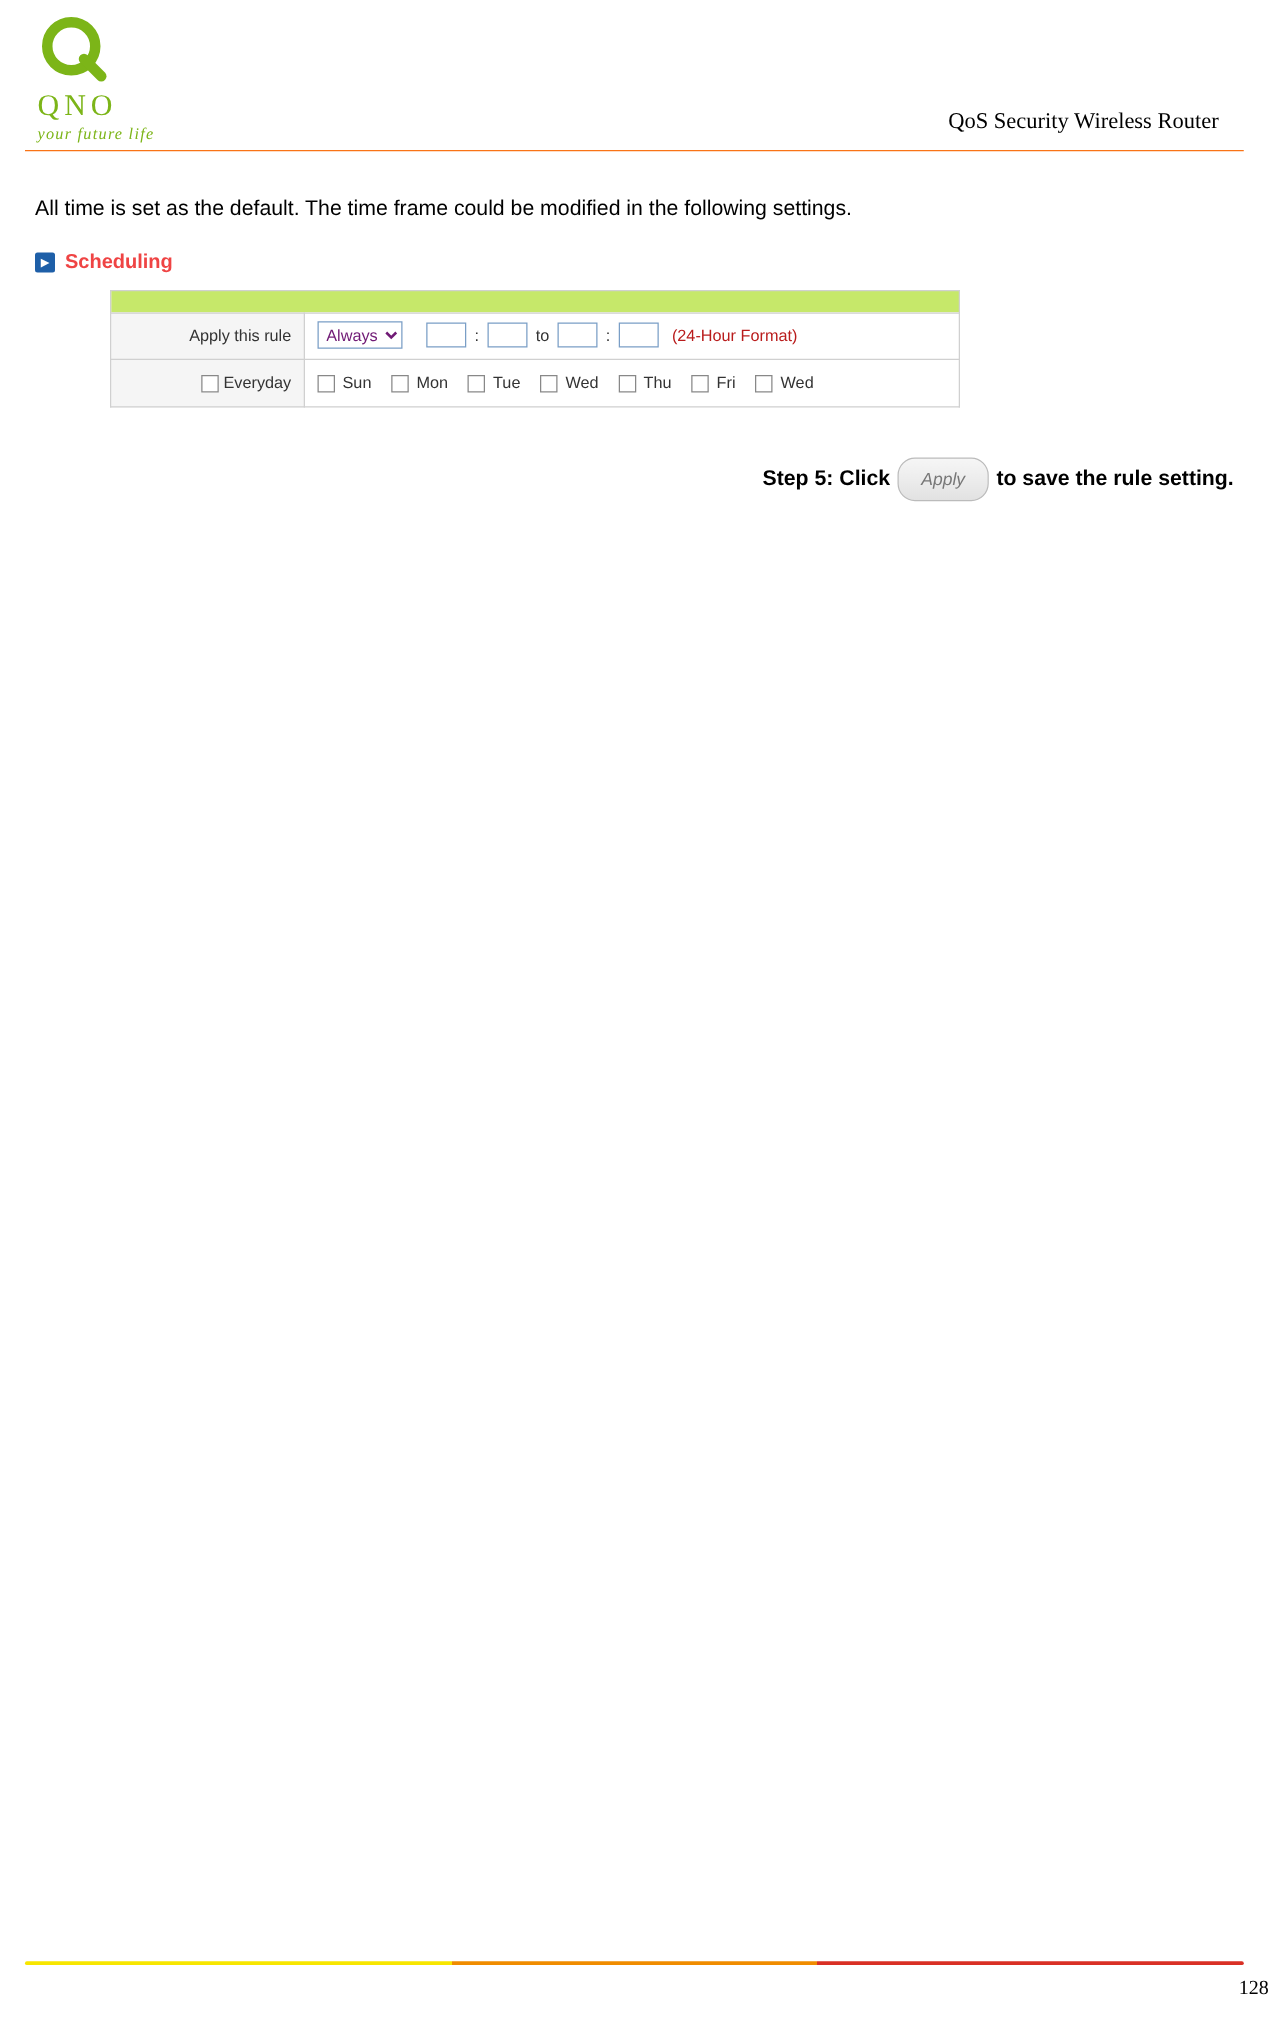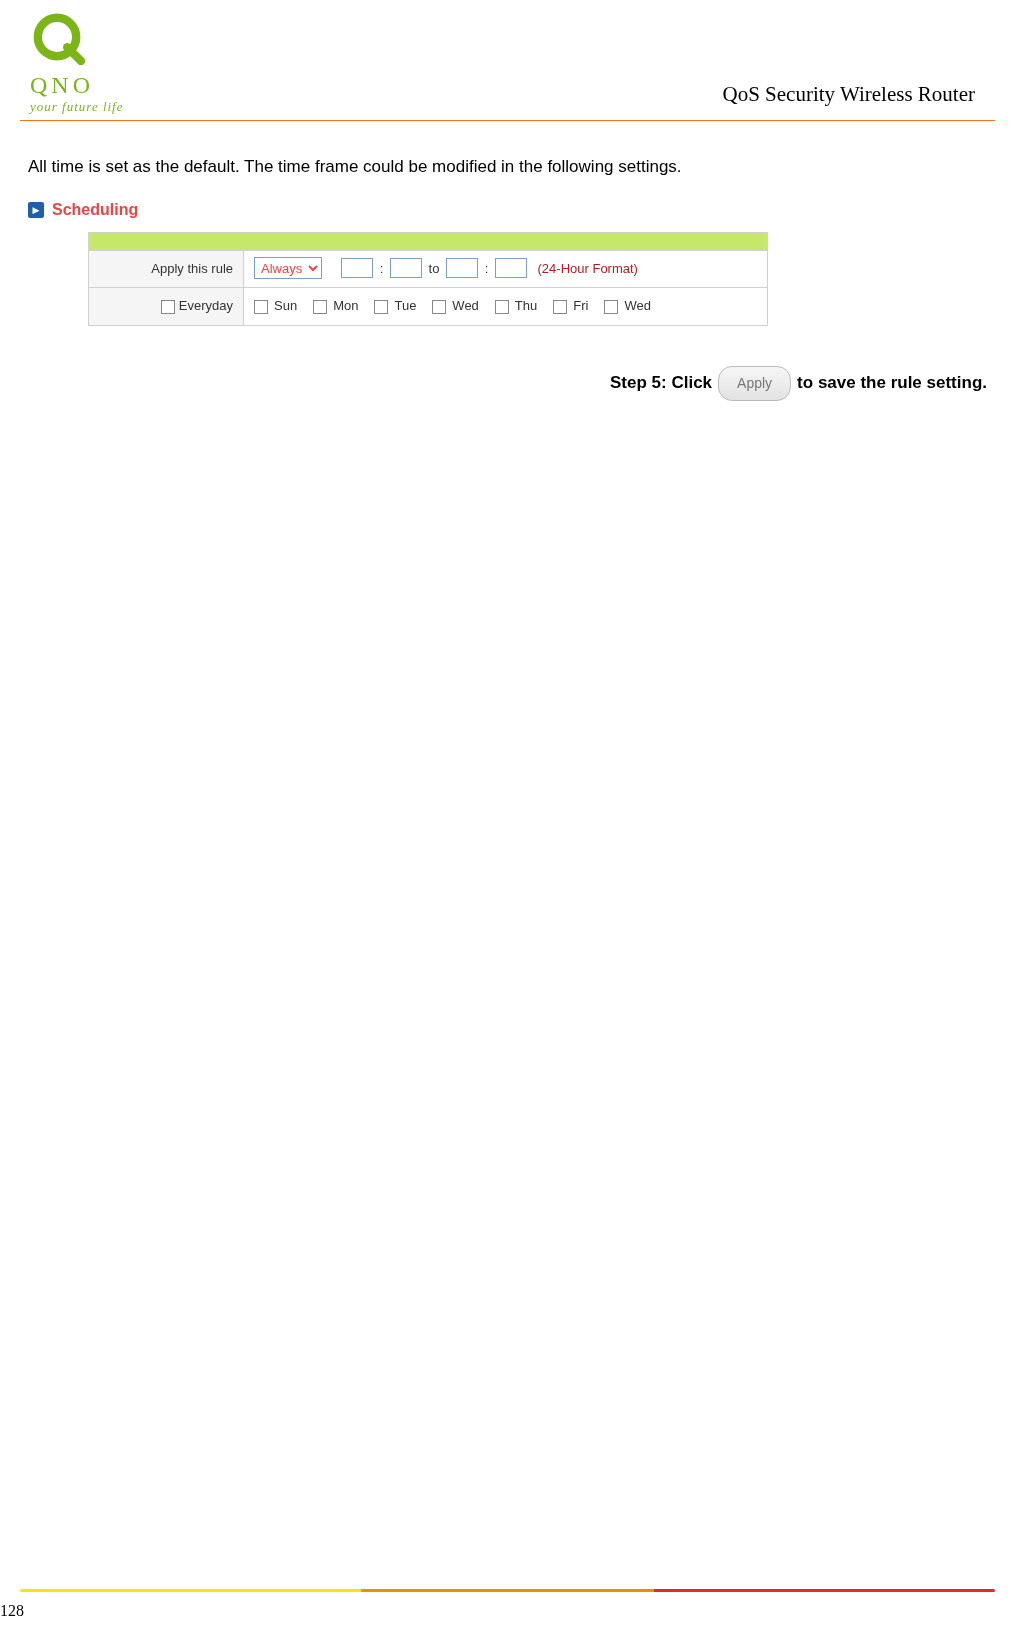--- a/index.html
+++ b/index.html
@@ -41,21 +41,21 @@
       font-weight: normal;
     }
     .logo-tagline {
       font-size: 13px;
       color: #7cb518;
       font-style: italic;
       letter-spacing: 1px;
     }
     .header-title {
       font-family: "Times New Roman", serif;
-      font-size: 21px;
+      font-size: 18px;
       color: #000;
       padding-bottom: 8px;
     }
     .content {
       padding: 30px 28px 0 28px;
       font-size: 17px;
       line-height: 1.9;
     }
     .step-heading {
       font-weight: bold;
@@ -120,21 +120,21 @@
       background: #f5f5f5;
     }
     .control-cell {
       background: #fff;
     }
     .sched-select {
       font-family: inherit;
       font-size: 13px;
       border: 1px solid #7a9ec6;
       background: #fff;
-      color: #ef4444;
+      color: #701a75;
       padding: 1px 2px;
       height: 22px;
     }
     .time-input {
       width: 32px;
       height: 20px;
       border: 1px solid #7a9ec6;
       text-align: center;
       font-family: inherit;
       font-size: 13px;
@@ -167,27 +167,28 @@
       justify-content: center;
       background: linear-gradient(#f6f6f6, #e2e2e2);
       border: 1px solid #bbb;
       border-radius: 14px;
       padding: 3px 18px;
       font-family: Verdana, Arial, sans-serif;
       font-size: 14px;
       color: #777;
       font-weight: normal;
       margin: 0 2px;
+      font-style: italic;
     }
     .page-footer {
       position: absolute;
-      bottom: 12px;
+      bottom: 32px;
       left: 0;
       right: 0;
-      text-align: left;
+      text-align: right;
     }
     .footer-line {
       height: 3px;
       margin: 0 20px 10px 20px;
       background: linear-gradient(to right,
         #f7e600 0%, #f7e600 35%,
         #f08c00 35%, #f08c00 65%,
         #d93025 65%, #d93025 100%);
       border-radius: 2px;
     }

